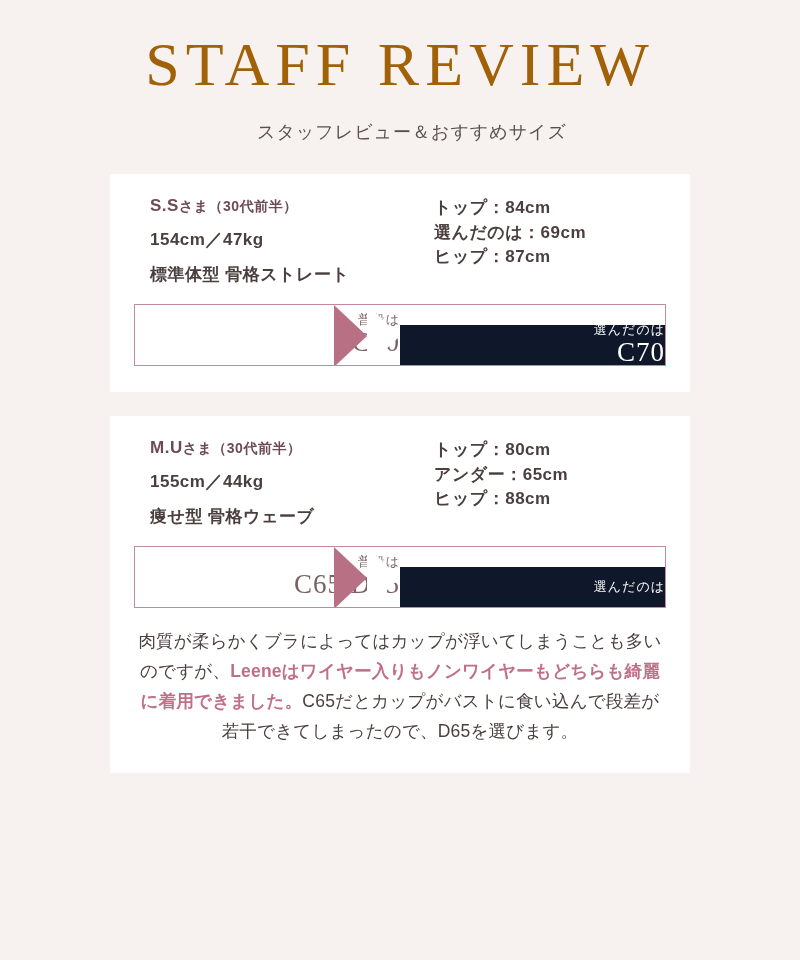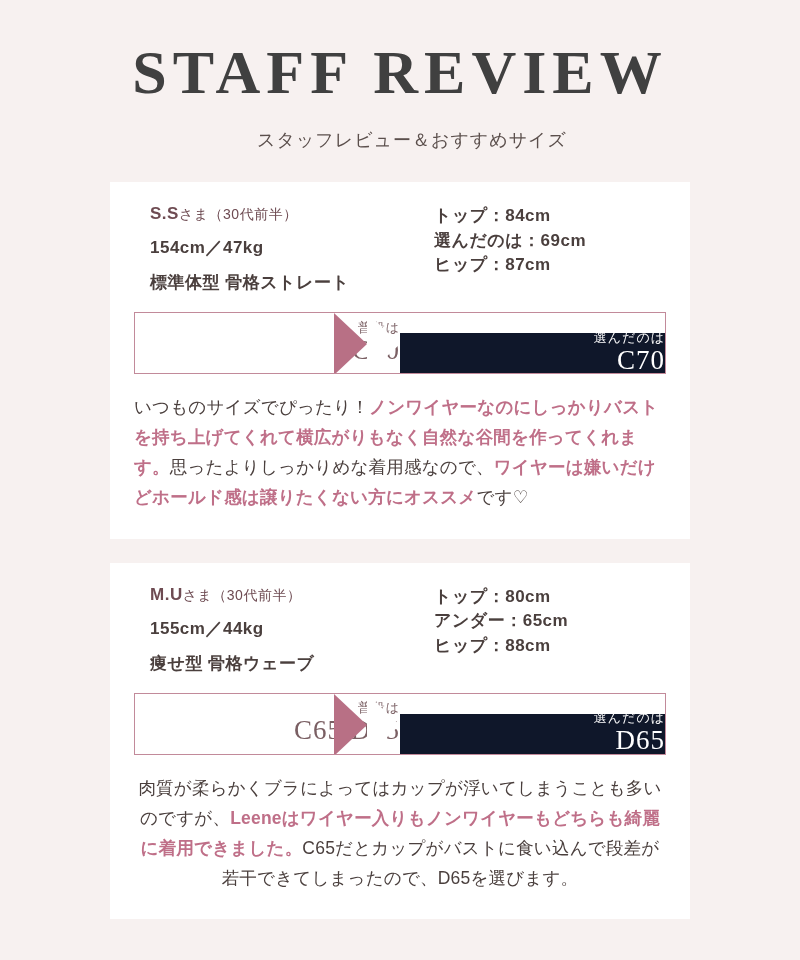--- a/index.html
+++ b/index.html
@@ -21,24 +21,24 @@
     box-sizing: border-box;
   }
   .header {
     text-align: center;
     padding-top: 30px;
   }
   .title {
     font-family: "Liberation Serif", "DejaVu Serif", serif;
     font-size: 62px;
     letter-spacing: 6px;
-    color: #404040;
-    font-weight: 700;
+    color: #a16207;
+    font-weight: 400;
     line-height: 1.1;
-    margin: 8px;
+    margin: 0;
   }
   .subtitle {
     font-size: 18px;
     color: #5b4f4c;
     letter-spacing: 1px;
     margin-top: 22px;
     padding-left: 24px;
   }
   .cards {
     margin-top: 30px;
@@ -62,21 +62,21 @@
   }
   .profile .pname {
     font-weight: bold;
     font-size: 17px;
     color: #6e4b52;
     letter-spacing: 0.5px;
     white-space: nowrap;
   }
   .profile .pname .small {
     font-size: 14px;
-    font-weight: normal;
+    font-weight: bold;
   }
   .profile .pline {
     font-size: 17px;
     font-weight: bold;
     color: #4a3f3d;
     margin-top: 12px;
     letter-spacing: 0.5px;
     white-space: nowrap;
   }
   .measures {
@@ -199,23 +199,20 @@
           <div class="val">C70</div>
         </div>
         <div class="arrow-bg"></div>
         <div class="arrow"></div>
         <div class="right">
           <div class="lbl">選んだのは</div>
           <div class="val">C70</div>
         </div>
       </div>
 
-      <div class="review">
-        <span>いつものサイズでぴったり！</span><span class="hl">ノンワイヤーなのにしっかりバストを持ち上げてくれて横広がりもなく自然な谷間を作ってくれます。</span><span>思ったよりしっかりめな着用感なので、</span><span class="hl">ワイヤーは嫌いだけどホールド感は譲りたくない方にオススメ</span><span>です♡</span>
-      </div>
     </div>
 
     <div class="card">
       <div class="card-head">
         <div class="profile">
           <div class="pname">
             <span>M.U</span><span class="small">さま</span><span class="small">（30代前半）</span>
           </div>
           <div class="pline">155cm／44kg</div>
           <div class="pline">痩せ型 骨格ウェーブ</div>
@@ -229,21 +226,20 @@
 
       <div class="sizebar">
         <div class="left">
           <div class="lbl">普段は</div>
           <div class="val">C65/D65</div>
         </div>
         <div class="arrow-bg"></div>
         <div class="arrow"></div>
         <div class="right">
           <div class="lbl">選んだのは</div>
-          <div class="val">D65</div>
         </div>
       </div>
 
       <div class="review centered">
         <span>肉質が柔らかくブラによってはカップが浮いてしまうことも多いのですが、</span><span class="hl">Leeneはワイヤー入りもノンワイヤーもどちらも綺麗に着用できました。</span><span>C65だとカップがバストに食い込んで段差が若干できてしまったので、D65を選びます。</span>
       </div>
     </div>
 
   </div>
 </div>

